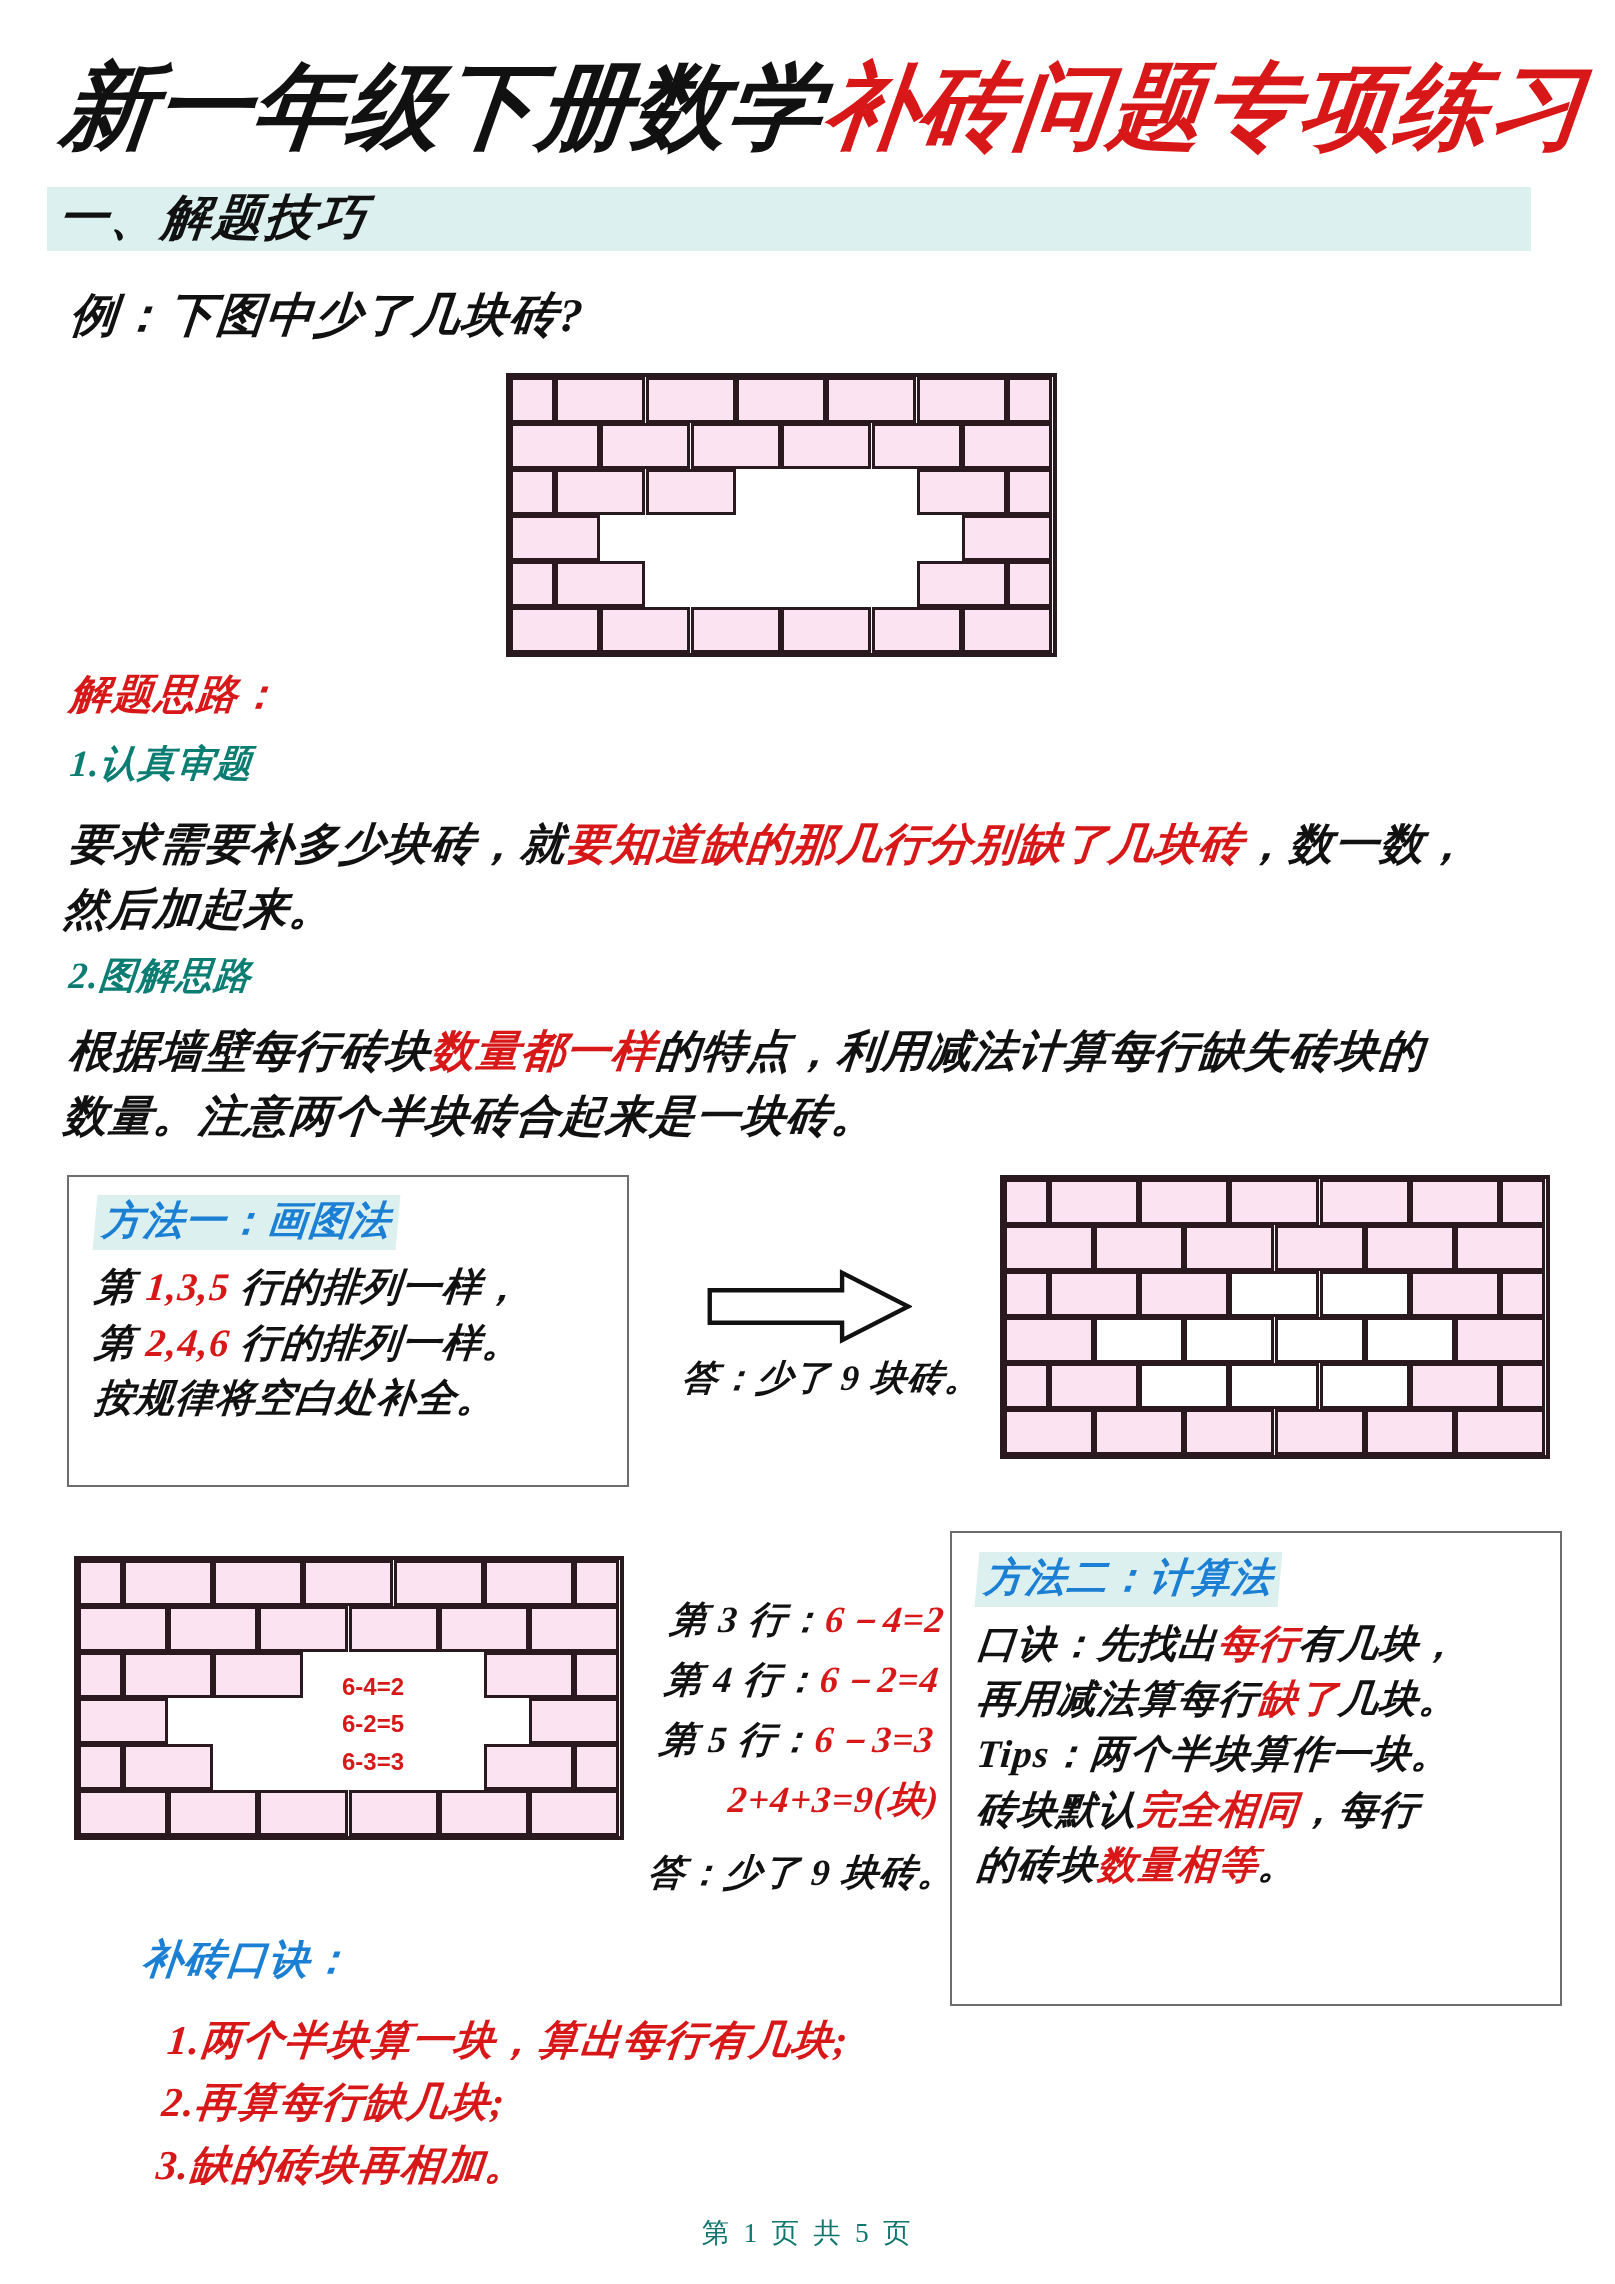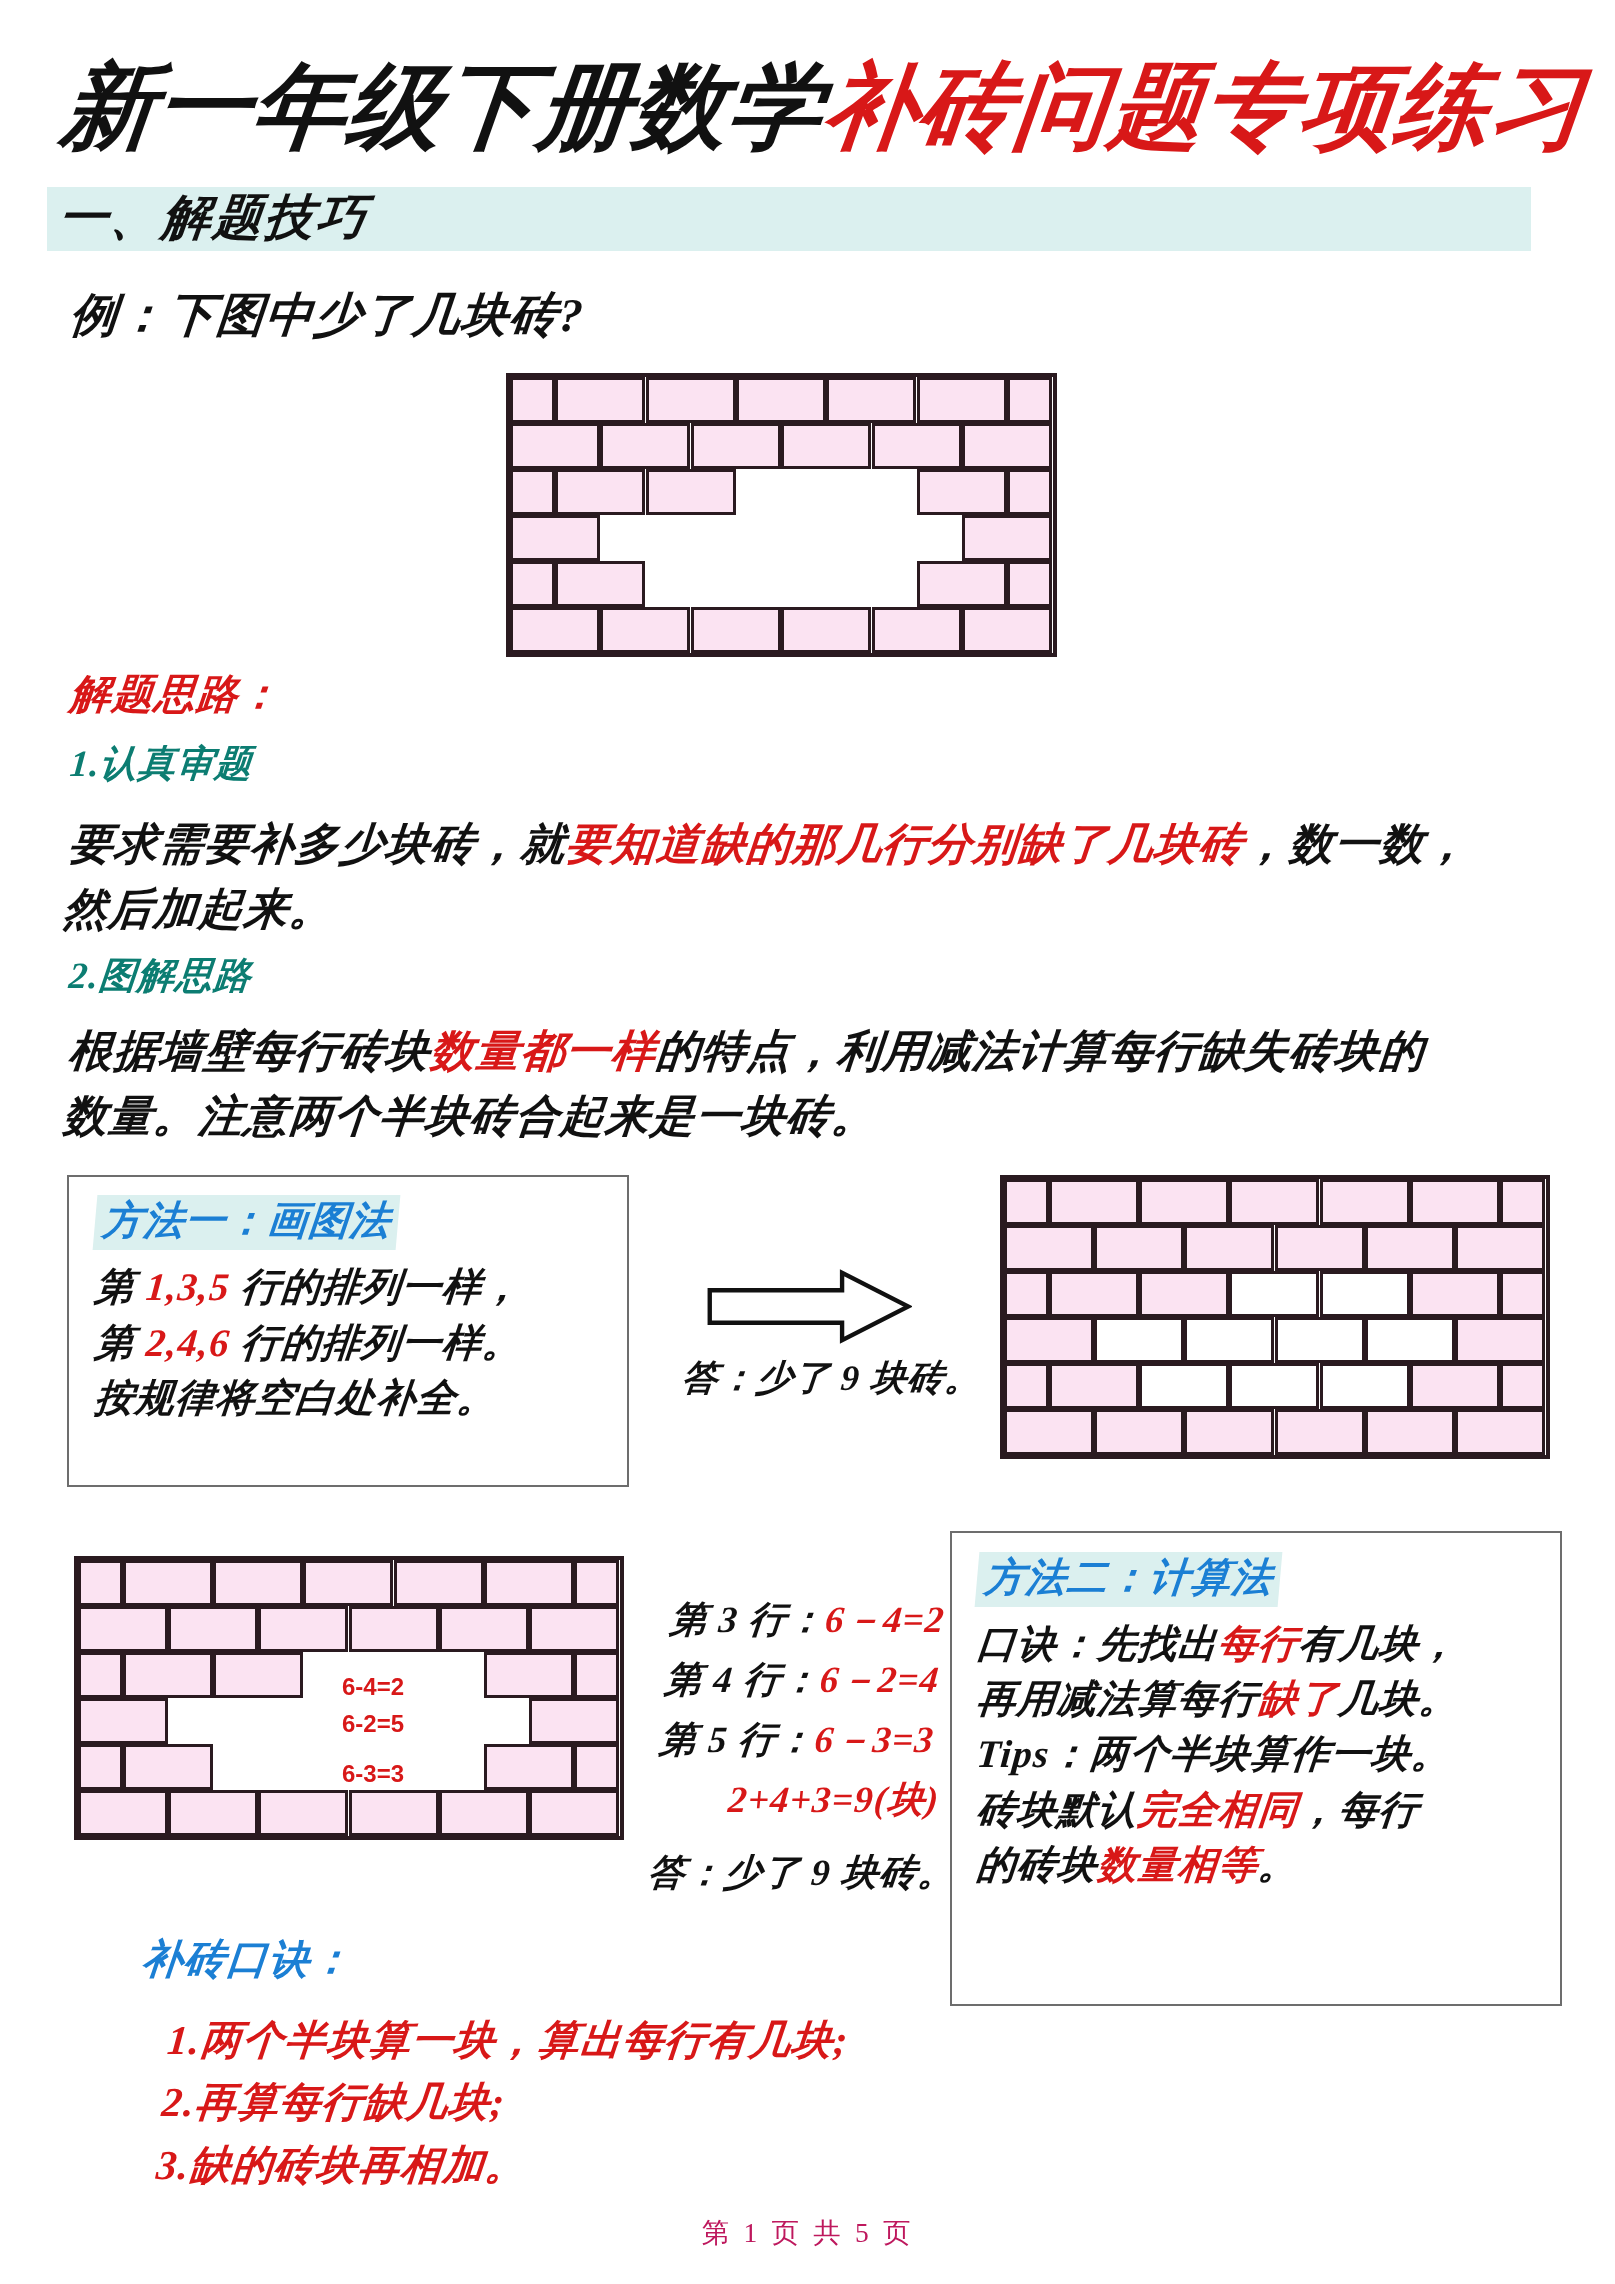--- a/index.html
+++ b/index.html
@@ -86,21 +86,21 @@
   .rowcalc .sum{padding-left:74px;}
   .rowcalc .ansline{padding-top:13.7px;}
 
   
   .mantra-title{position:absolute;left:142px;top:1934px;font-size:41px;}
   .mantra{position:absolute;left:162px;top:2009px;font-size:41px;line-height:1.52;}
 
   
   .footer{
     position:absolute;left:0;top:2215px;width:1616px;text-align:center;
-    font-size:27.5px;color:#be185d;letter-spacing:3.7px;
+    font-size:27.5px;color:#0f766e;letter-spacing:3.7px;
     font-family:"Liberation Serif","DejaVu Serif",serif;
   }
 
   
   .wall-annot{
     position:absolute;color:#d81818;font-weight:bold;
     font-family:"Liberation Sans","DejaVu Sans",sans-serif;
     font-size:24px;line-height:1;
   }
 </style>
@@ -260,21 +260,21 @@
       <div class="brick" style="left: 496px; top: 184px; width: 45px; height: 46px;"></div>
       <div class="brick" style="left: 0px; top: 230px; width: 90px; height: 46px;"></div>
       <div class="brick" style="left: 90px; top: 230px; width: 90px; height: 46px;"></div>
       <div class="brick" style="left: 180px; top: 230px; width: 90px; height: 46px;"></div>
       <div class="brick" style="left: 271px; top: 230px; width: 90px; height: 46px;"></div>
       <div class="brick" style="left: 361px; top: 230px; width: 90px; height: 46px;"></div>
       <div class="brick" style="left: 451px; top: 230px; width: 90px; height: 46px;"></div>
     </div>
   <div class="wall-annot" style="left:342px;top:1675px;">6-4=2</div>
   <div class="wall-annot" style="left:342px;top:1712px;">6-2=5</div>
-  <div class="wall-annot" style="left:342px;top:1750px;margin-top:12px;">6-3=3</div>
+  <div class="wall-annot" style="left:342px;top:1750px;">6-3=3</div>
 
   <div class="hw rowcalc">
     <div class="ln">
       <span>第 3 行：</span><span class="red">6－4=2</span>
     </div>
     <div class="ln">
       <span>第 4 行：</span><span class="red">6－2=4</span>
     </div>
     <div class="ln">
       <span>第 5 行：</span><span class="red">6－3=3</span>

